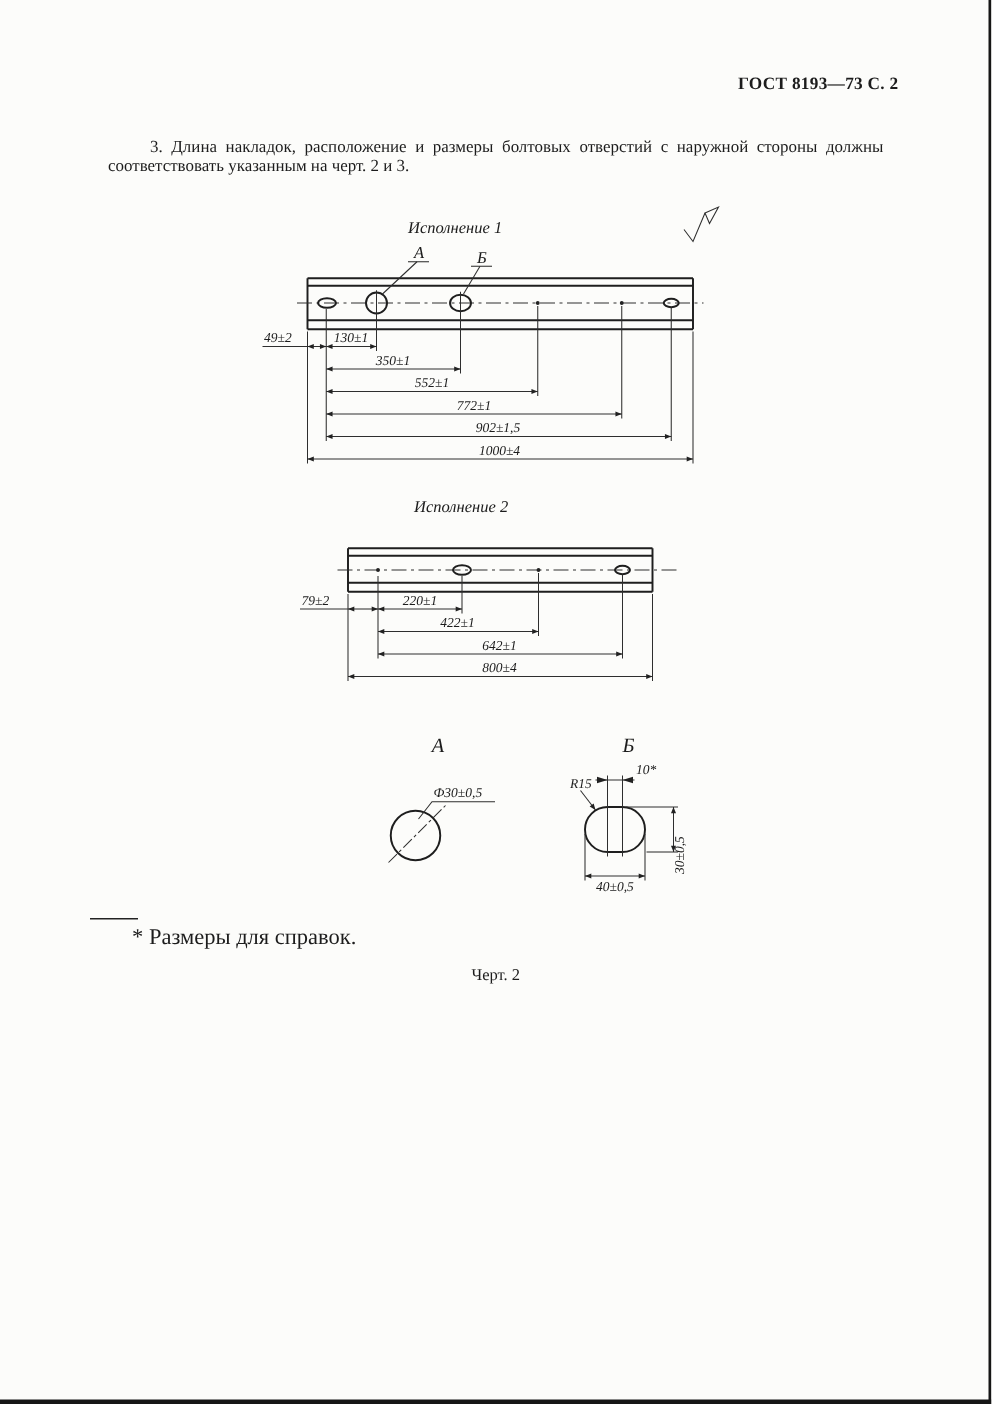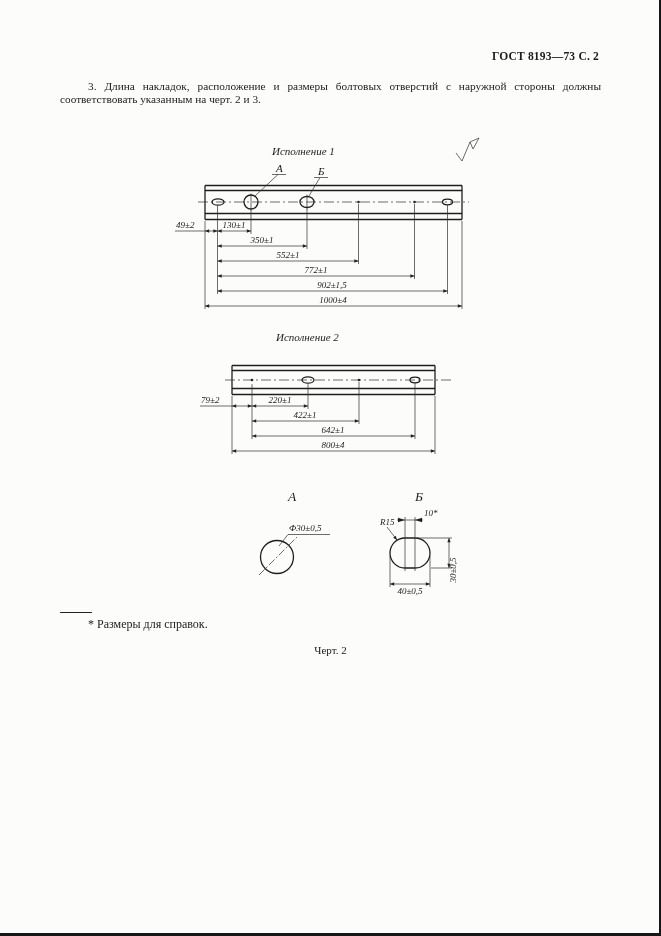--- a/index.html
+++ b/index.html
@@ -15,38 +15,38 @@
   .edge-bottom { position:absolute; bottom:0; left:0; width:100%; height:3px; background:#161616; }
 
   .doc-header {
     position:absolute; top:50px; right:62px;
     font-weight:bold; font-size:11.5px; letter-spacing:0.2px;
   }
   .body-text {
     position:absolute; left:60px; top:80px; width:541px;
     font-size:11.3px; line-height:12.9px; text-align:justify;
   }
-  .body-text p { margin:0; text-indent:28px; }
+  .body-text p { margin:12px; text-indent:28px; }
 
   svg.drawings { position:absolute; left:0; top:0; }
 
   .thick { stroke:#1e1e1e; stroke-width:1.3; fill:none; }
   .thin  { stroke:#2e2e2e; stroke-width:0.7; fill:none; }
   .cl    { stroke:#2e2e2e; stroke-width:0.7; fill:none; stroke-dasharray:10 3 2 3; }
   .axis  { stroke:#2e2e2e; stroke-width:0.7; fill:none; stroke-dasharray:8 2 2 2; }
 
   text { fill:#1c1c1c; font-family:"Liberation Serif","DejaVu Serif",serif; }
   .dtitle  { font-size:11px; font-style:italic; }
   .dtitle2 { font-size:13.5px; font-style:italic; text-anchor:middle; }
   .dim     { font-size:9px; font-style:italic; }
   .mid     { text-anchor:middle; }
   .dlabel  { font-size:11px; font-style:italic; }
 
   .fn-rule { position:absolute; left:60px; top:612px; width:32px; border-top:1px solid #222; }
-  .fn-text { position:absolute; left:88px; top:617px; font-size:12px; }
+  .fn-text { position:absolute; left:88px; top:617px; font-size:15px; }
   .fig-caption { position:absolute; left:0; top:644px; width:661px; text-align:center; font-size:11px; }
   .note { position:absolute; left:88px; top:667px; font-size:11px; }
   .note .spaced { letter-spacing:2.6px; }
 </style>
 </head>
 <body>
 
 <div class="page">
 
   <svg class="drawings" width="661" height="936" viewBox="0 0 661 936">

